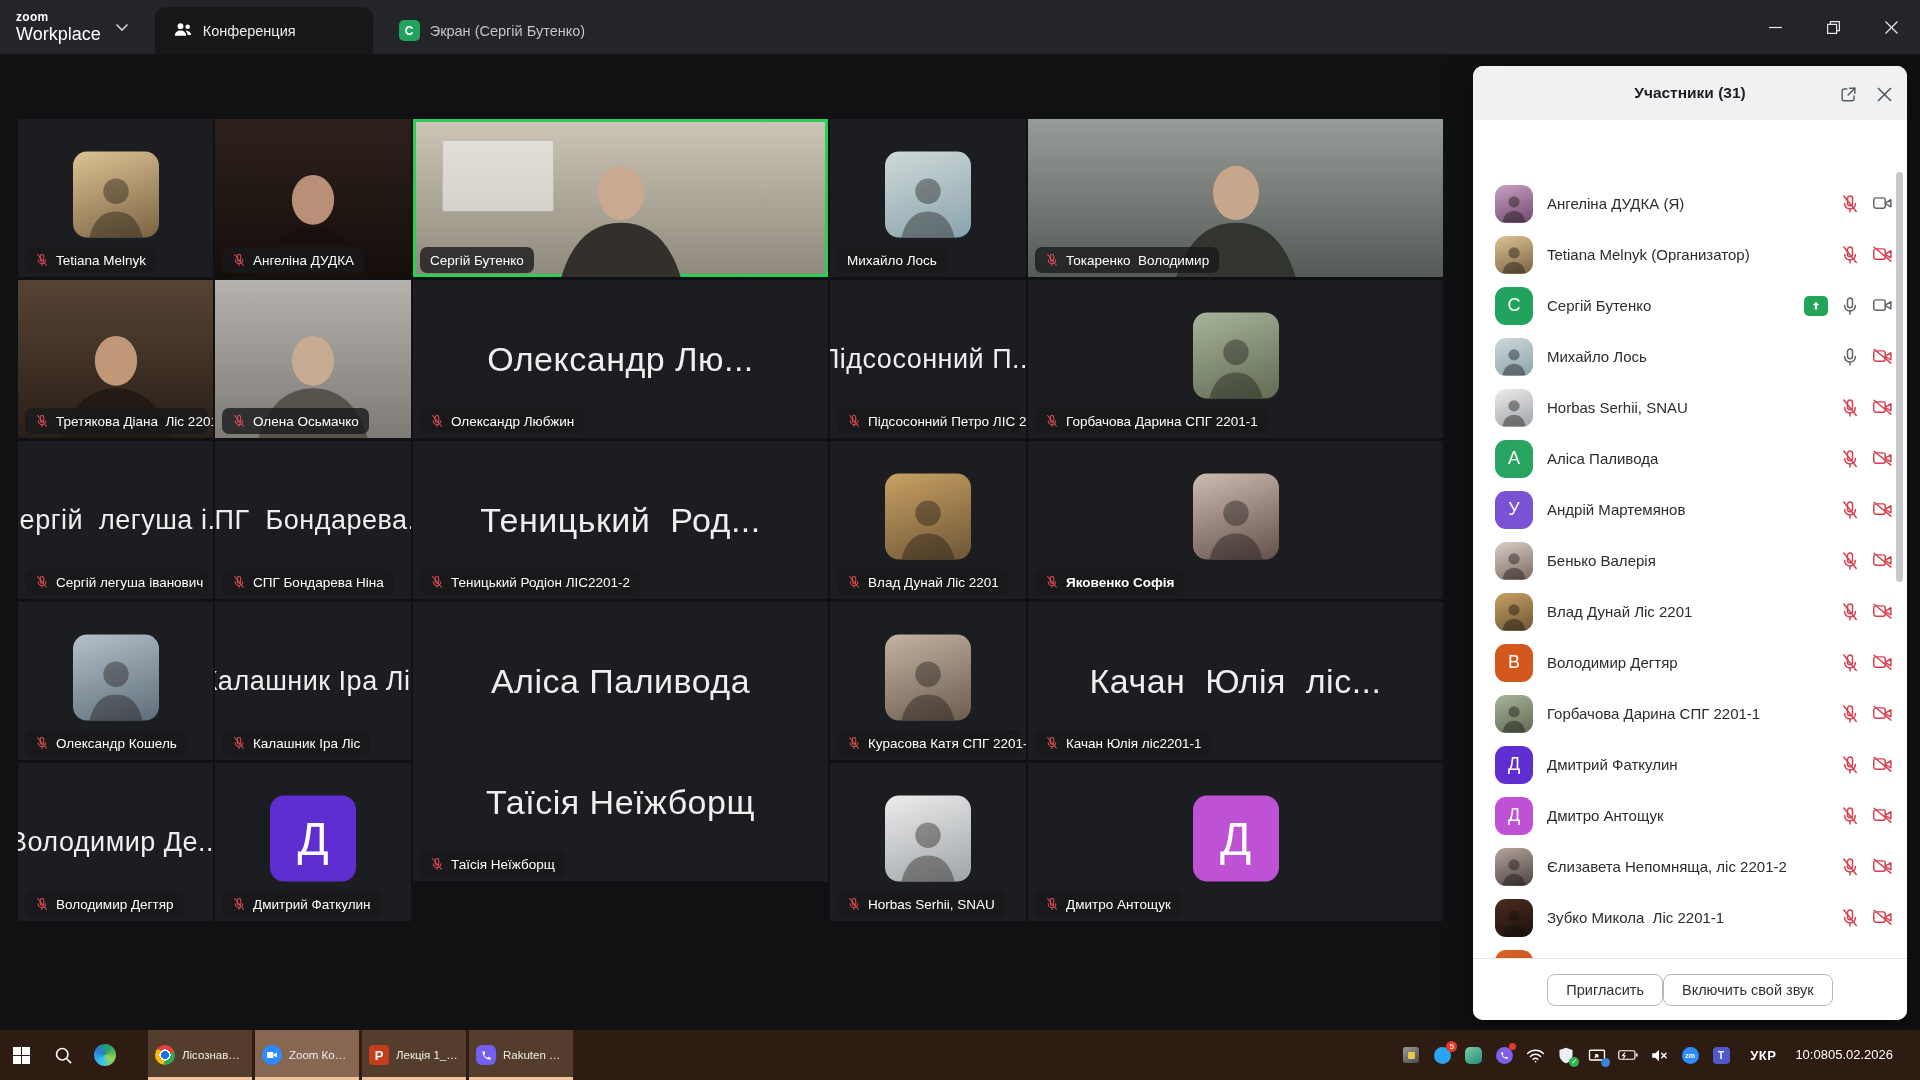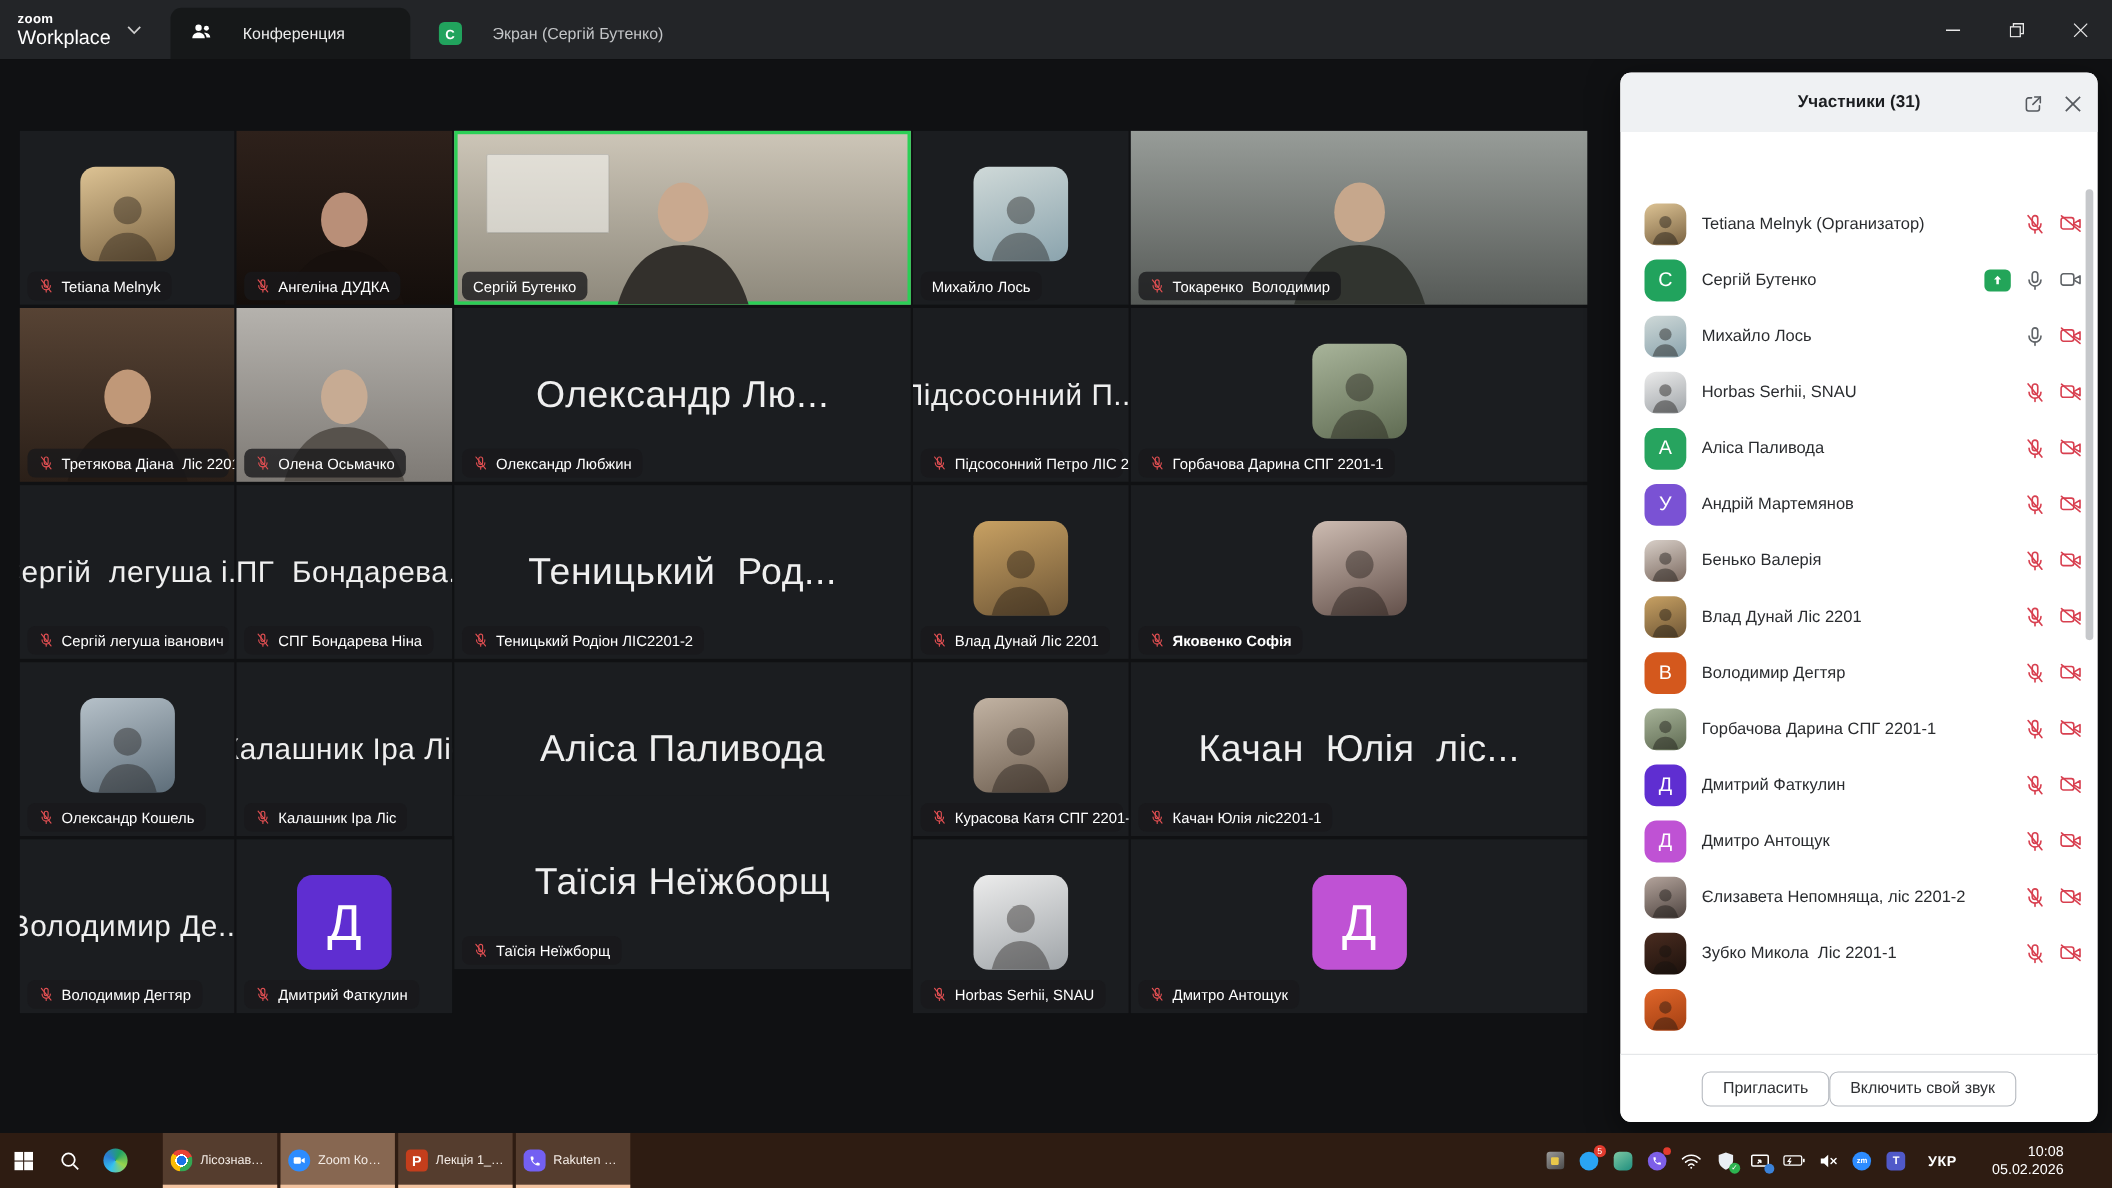--- a/index.html
+++ b/index.html
@@ -6,21 +6,21 @@
   html,body{width:1920px;height:1080px;overflow:hidden;background:#000;
     font-family:"Liberation Sans",sans-serif;-webkit-font-smoothing:antialiased}
   .stage{position:absolute;inset:0;width:1920px;height:1080px}
 
   
   .titlebar{position:absolute;top:0;left:0;right:0;height:54px;background:#232528;display:flex;align-items:center}
   .logo-wrap{display:flex;flex-direction:column;justify-content:center;padding-left:16px;height:100%;color:#fff;cursor:default}
   .logo-top{font-size:12px;font-weight:700;letter-spacing:.3px;line-height:13px}
   .logo-bottom{font-size:18px;font-weight:500;line-height:20px}
   .chev{margin-left:14px;display:flex;align-items:center}
-  .tab{height:47px;margin-top:7px;display:flex;align-items:center;gap:28px;padding:0 18px;color:#ececec;font-size:14.5px}
+  .tab{height:47px;margin-top:7px;display:flex;align-items:center;gap:10px;padding:0 18px;color:#ececec;font-size:14.5px}
   .tab-active{background:#161819;border-radius:10px 10px 0 0;margin-left:26px;min-width:218px}
   .tab-idle{color:#c3c5c7;margin-left:8px}
   .c-badge{width:21px;height:21px;border-radius:5px;background:#21a35d;color:#fff;font-size:12px;font-weight:700;
     display:flex;align-items:center;justify-content:center}
   .win-controls{margin-left:auto;display:flex;height:100%}
   .win-btn{width:58px;height:100%;display:flex;align-items:center;justify-content:center}
 
   
   .main{position:absolute;top:54px;left:0;right:0;bottom:50px;background:#101113;overflow:hidden}
   .tile{position:absolute;background:#1b1d20;overflow:hidden}
@@ -68,22 +68,22 @@
     background:rgba(243,196,160,.20)}
   .tb-app.active{background:rgba(243,196,160,.45)}
   .tb-app::after{content:"";position:absolute;left:0;right:0;bottom:0;height:3px;background:#f2c3a0}
   .tb-label{font-size:11.5px;color:#f4ece6;white-space:nowrap;overflow:hidden;text-overflow:ellipsis}
   .tb-ic{flex:none;display:flex;align-items:center;justify-content:center}
   .tray{margin-left:auto;display:flex;align-items:center;gap:11px;padding-right:8px}
   .ticon{position:relative;display:flex;align-items:center;justify-content:center;width:20px;height:20px}
   .tbadge{position:absolute;top:-4px;right:-5px;background:#e23b2e;color:#fff;border-radius:50%;
     width:11px;height:11px;font-size:8px;display:flex;align-items:center;justify-content:center}
   .lang{font-size:13px;font-weight:700;margin:12px 8px;letter-spacing:.5px}
-  .clock{display:flex;flex-direction:column;align-items:flex-end;justify-content:center;font-size:13px;
-    line-height:16px;margin-right:20px;min-width:78px}
+  .clock{display:flex;flex-direction:row;align-items:flex-end;justify-content:center;font-size:13px;
+    line-height:16px;margin-right:3px;min-width:78px}
   .desktop-sliver{width:5px;border-left:1px solid rgba(255,255,255,.35)}
 </style>
 </head>
 <body>
 
 <div class="stage">
 
   <div class="titlebar">
     <div class="logo-wrap">
       <span class="logo-top">zoom</span>
@@ -474,20 +474,45 @@
             </svg>
         </span>
         <span class="phicon" style="right:12px">
           <svg width="15" height="15" viewBox="0 0 15 15" stroke="#565a5f" stroke-width="1.6">
               <line x1="1" y1="1" x2="14" y2="14"></line>
               <line x1="14" y1="1" x2="1" y2="14"></line>
             </svg>
         </span>
       </div>
       <div class="plist" id="plist">
+          <div class="prow">
+            <span class="pav" style="background:linear-gradient(160deg,#c9a0c4,#6e4a6a);align-items:flex-end">
+              <svg width="100%" height="82%" viewBox="0 0 40 40">
+                <circle cx="20" cy="14" r="7.2" fill="rgba(20,16,14,0.42)"></circle>
+    <path d="M5 40 Q8.5 25.5 20 25.5 Q31.5 25.5 35 40 Z" fill="rgba(20,16,14,0.42)"></path>
+              </svg>
+            </span>
+            <span class="pname">Ангеліна ДУДКА (Я)</span>
+    <span class="picons">
+              <span style="display:flex">
+                <svg width="20" height="20" viewBox="0 0 24 24" fill="none" stroke="#d84050" stroke-width="1.8" stroke-linecap="round">
+    <rect x="9" y="2.5" width="6" height="11.5" rx="3"></rect>
+                  <path d="M5.5 11.5a6.5 6.5 0 0 0 13 0"></path>
+    <line x1="12" y1="18" x2="12" y2="21.5"></line>
+                  <line x1="4.5" y1="2.5" x2="19.5" y2="21"></line>
+                </svg>
+              </span>
+              <span style="display:flex">
+                <svg width="21" height="18.06" viewBox="0 0 24 21" fill="none" stroke="#606468" stroke-width="1.7" stroke-linejoin="round">
+    <rect x="1.8" y="4.5" width="13.4" height="12" rx="2.5"></rect>
+                  <path d="M15.2 10.5l6.6-3.8v8.2l-6.6-3.8z"></path>
+    </svg>
+              </span>
+            </span>
+          </div>
           <div class="prow">
             <span class="pav" style="background:linear-gradient(160deg,#ddc394,#7a6342);align-items:flex-end">
               <svg width="100%" height="82%" viewBox="0 0 40 40">
                 <circle cx="20" cy="14" r="7.2" fill="rgba(20,16,14,0.42)"></circle>
     <path d="M5 40 Q8.5 25.5 20 25.5 Q31.5 25.5 35 40 Z" fill="rgba(20,16,14,0.42)"></path>
               </svg>
             </span>
             <span class="pname">Tetiana Melnyk (Организатор)</span>
     <span class="picons">
               <span style="display:flex">

